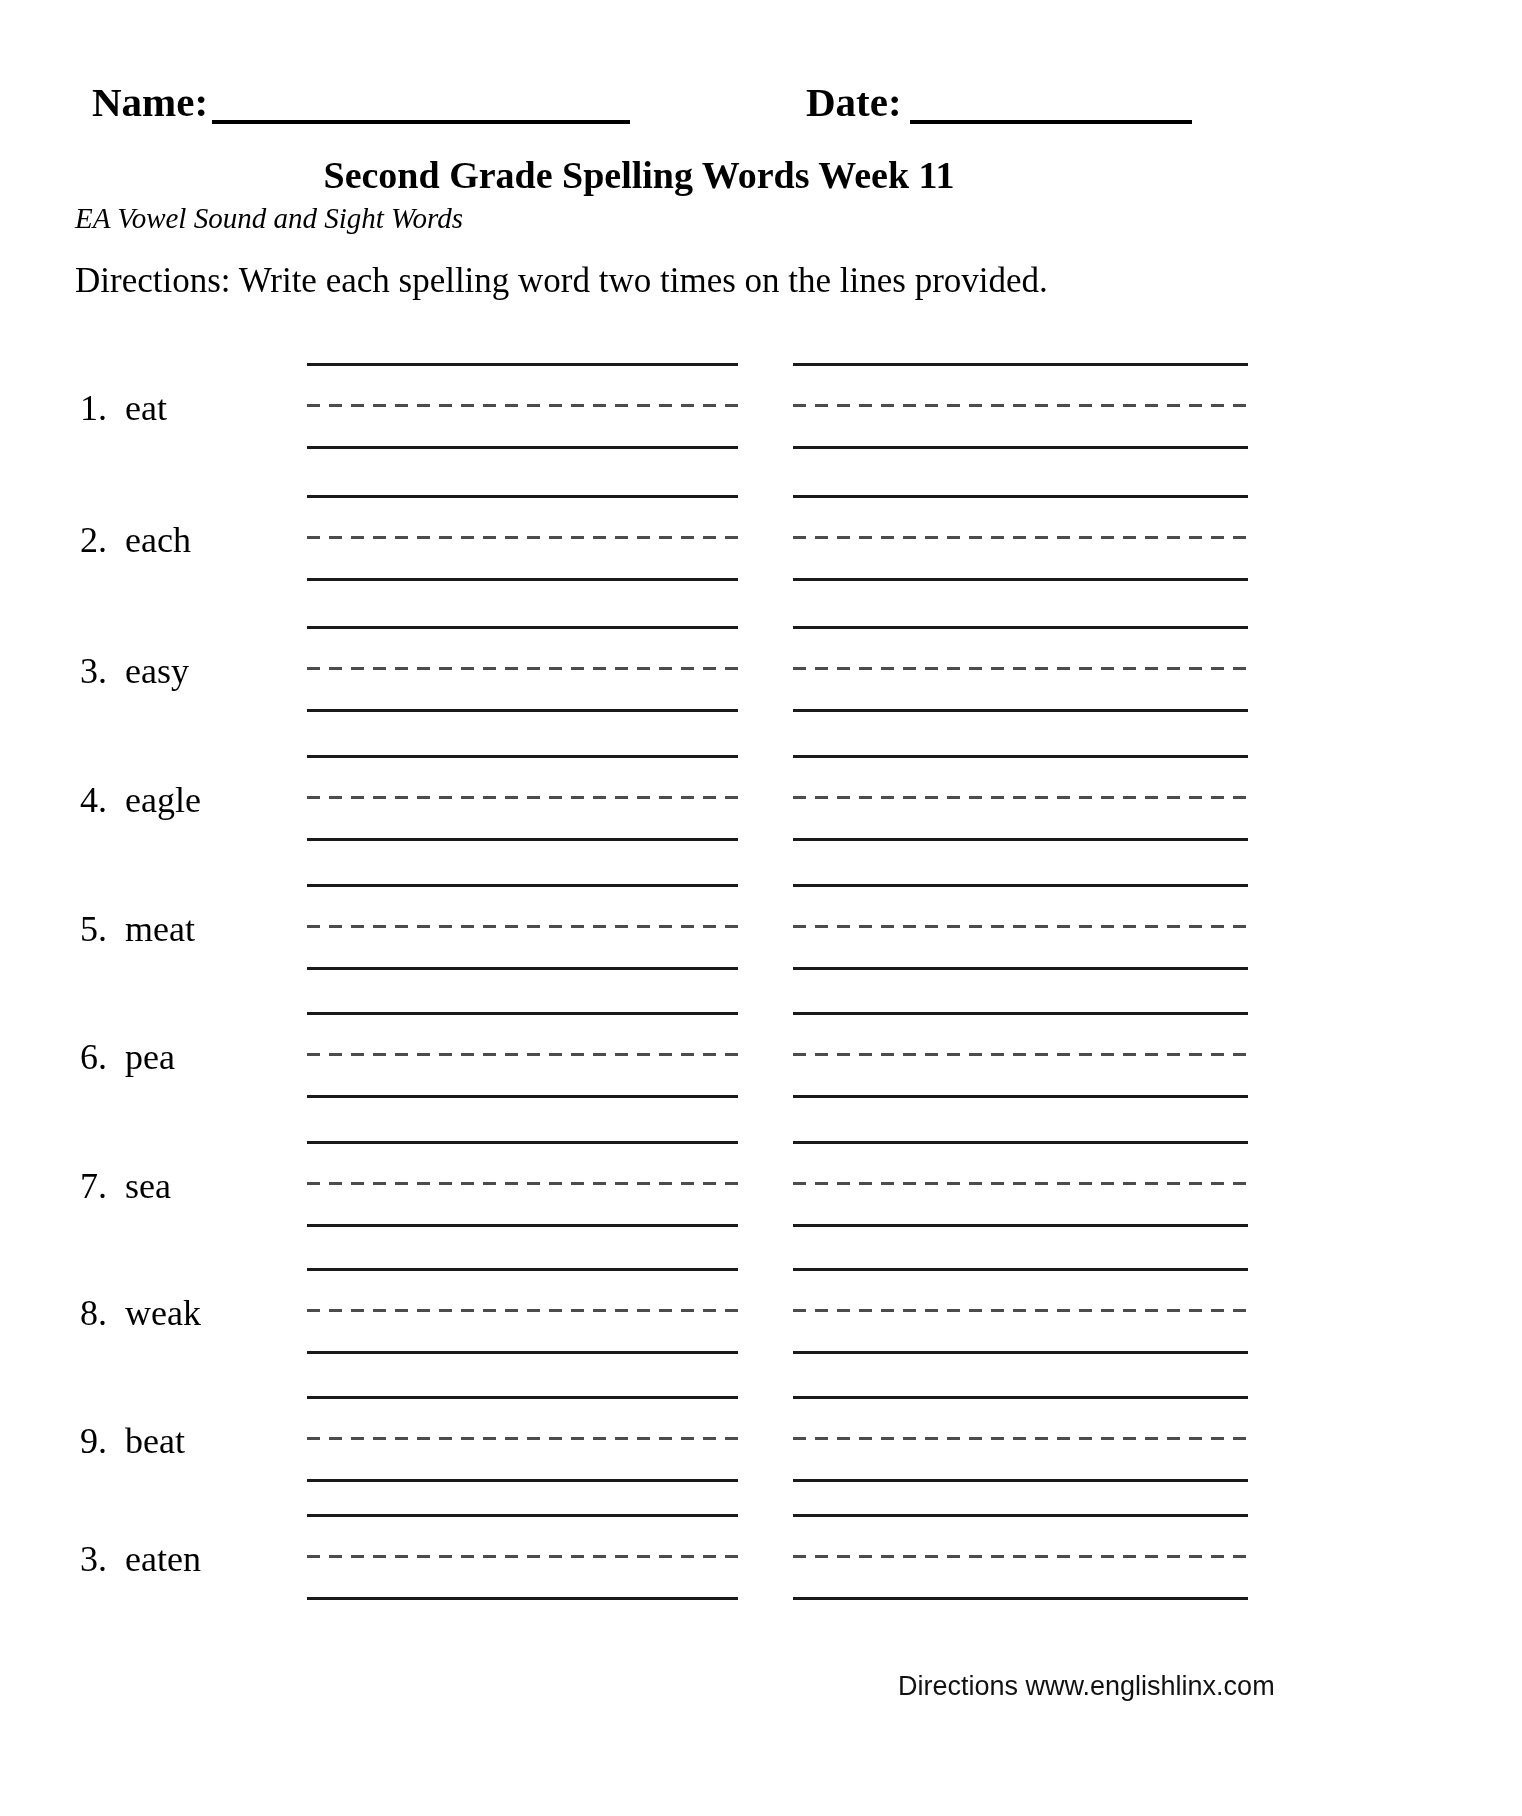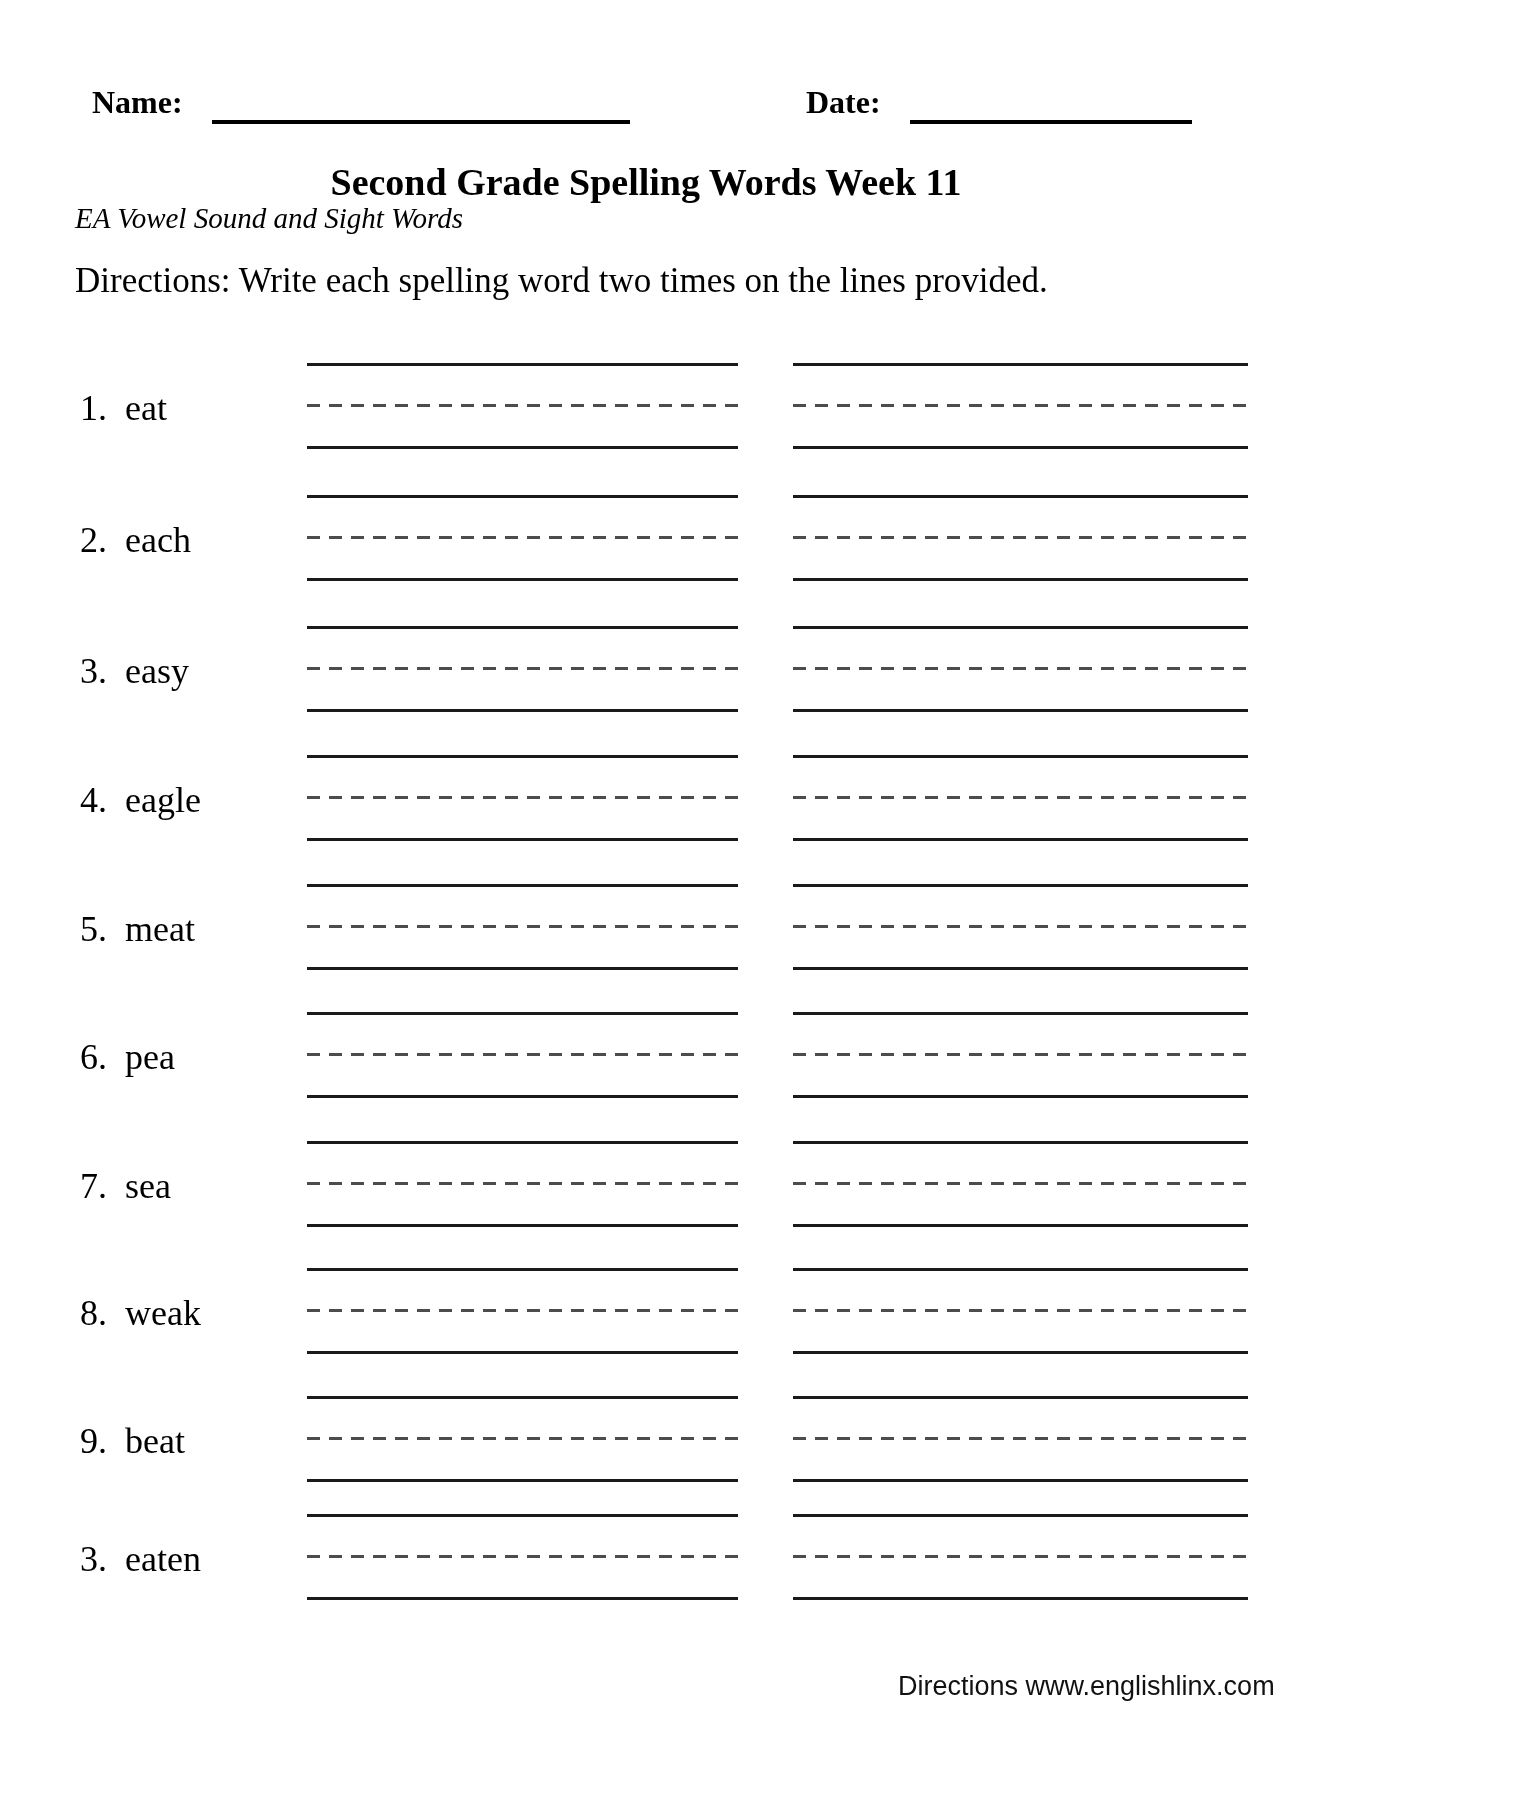--- a/index.html
+++ b/index.html
@@ -12,39 +12,39 @@
     width: 1522px;
     height: 1816px;
     background: #ffffff;
     color: #000000;
     font-family: "Liberation Serif", serif;
     overflow: hidden;
   }
   .hdr-label {
     position: absolute;
     font-weight: bold;
-    font-size: 32px;
+    font-size: 41px;
     line-height: 44px;
     white-space: nowrap;
   }
   #name-label { left: 92px; top: 80px; }
   #date-label { left: 806px; top: 80px; }
   .blank-line {
     position: absolute;
     height: 0;
     border-bottom: 4px solid #000000;
   }
   #name-line { left: 212px; top: 120px; width: 418px; }
   #date-line { left: 910px; top: 120px; width: 282px; }
   #title {
     position: absolute;
     left: 0;
     top: 142px;
     width: 1260px;
-    margin: 16px;
+    margin: 9px;
     text-align: center;
     font-size: 38px;
     line-height: 48px;
     font-weight: bold;
     white-space: nowrap;
   }
   #subtitle {
     position: absolute;
     left: 75px;
     top: 198px;

